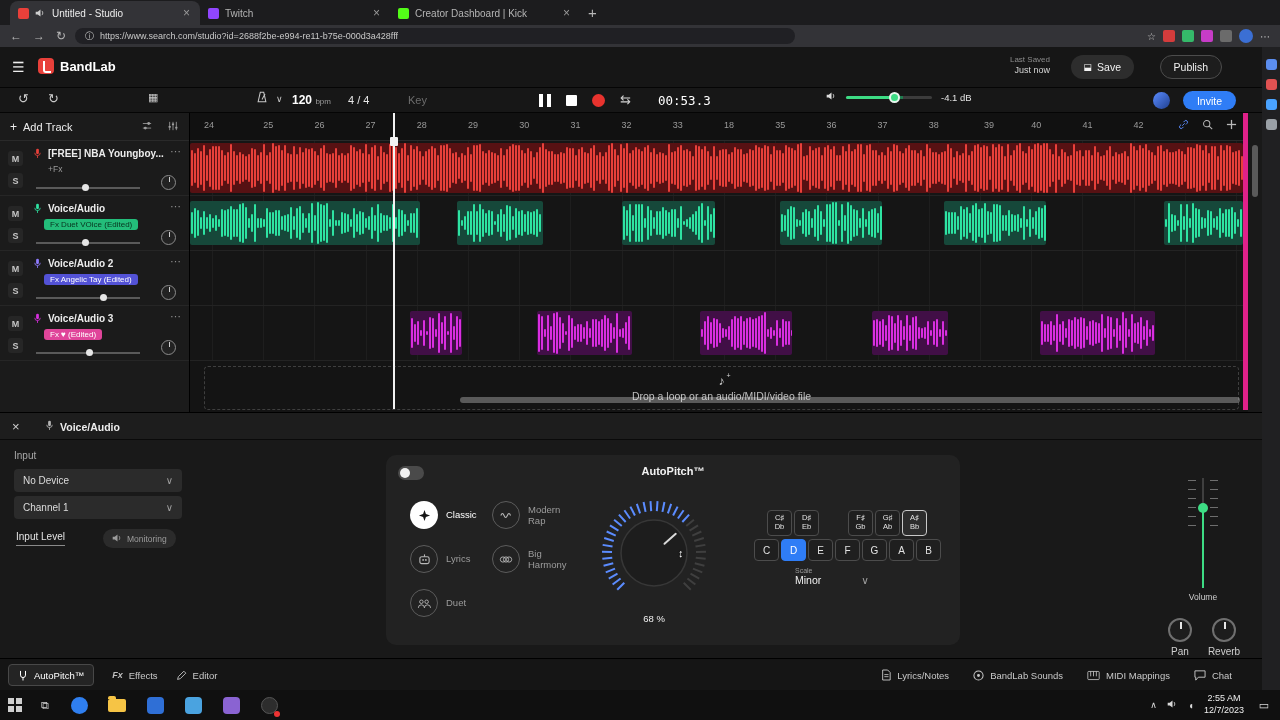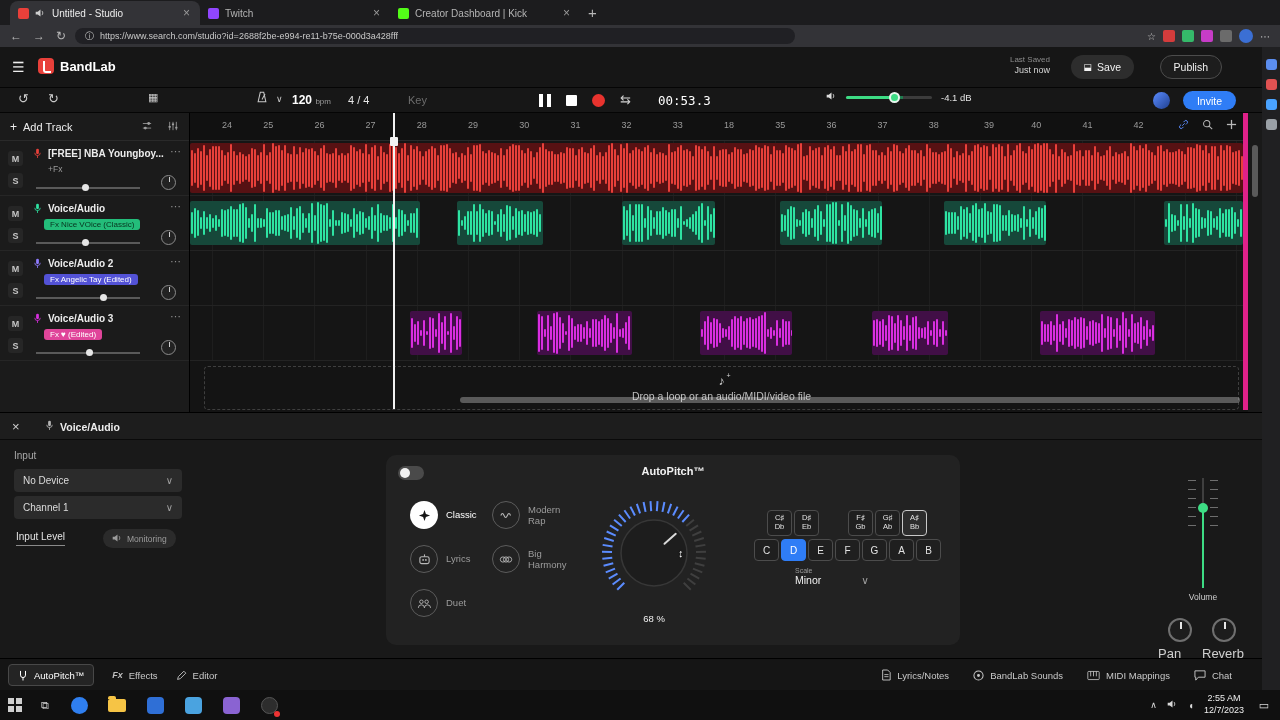--- a/index.html
+++ b/index.html
@@ -131,21 +131,21 @@
   .scaleval{display:flex;align-items:center;color:#f0f0f0;font-size:10.5px;gap:40px;}
   .volcol{position:absolute;left:1186px;top:38px;width:34px;height:110px;}
   .volticksL,.volticksR{position:absolute;top:2px;width:8px;height:46px;background:repeating-linear-gradient(180deg,#6e6e6e 0 1px,transparent 1px 9px);}
   .volticksL{left:2px;} .volticksR{right:2px;}
   .voltrack{position:absolute;left:16px;top:0;width:2px;height:110px;background:#3f3f3f;}
   .volfillv{position:absolute;left:16px;top:30px;width:2px;height:80px;background:#3ddc84;}
   .volthumbv{position:absolute;left:12px;top:25px;width:10px;height:10px;border-radius:50%;background:#3ddc84;}
   .vollbl{position:absolute;left:1186px;top:152px;width:34px;text-align:center;color:#cfcfcf;font-size:8.5px;}
   .miniknob{position:absolute;width:24px;height:24px;border-radius:50%;border:2px solid #6f6f6f;background:#1d1d1d;}
   .miniknob:after{content:"";position:absolute;left:50%;top:2px;width:2px;height:7px;background:#e6e6e6;}
-  .mklbl{position:absolute;width:44px;color:#cfcfcf;font-size:13px;}
+  .mklbl{position:absolute;width:44px;text-align:center;color:#cfcfcf;font-size:10px;}
   .oscursor{position:absolute;left:292px;top:92px;color:#fff;font-size:11px;text-shadow:0 0 2px #000;}
 
   
   .bbar{position:absolute;top:658px;left:0;width:1262px;height:32px;background:#151515;border-top:1px solid #000;}
   .bbleft{position:absolute;left:8px;top:5px;display:flex;gap:18px;align-items:center;}
   .bbright{position:absolute;right:30px;top:5px;display:flex;gap:24px;align-items:center;}
   .bbitem{display:flex;align-items:center;gap:6px;color:#c9c9c9;font-size:9.5px;height:22px;}
   .bbitem.active{border:1px solid #484848;background:#242424;border-radius:4px;padding:0 9px;color:#fff;}
   .fxglyph{font-style:italic;font-weight:bold;font-size:9px;color:#bdbdbd;}
 
@@ -341,21 +341,21 @@
             <span style="display: inline-flex; color: rgb(46, 227, 162);">
               <svg viewBox="0 0 16 16" width="11" height="11">
                 <rect x="6" y="1" width="4" height="8" rx="2" fill="currentColor"></rect>
                 <path d="M4 7a4 4 0 0 0 8 0" fill="none" stroke="currentColor" stroke-width="1.2"></path>
                 <line x1="8" y1="11" x2="8" y2="14.5" stroke="currentColor" stroke-width="1.2"></line>
               </svg>
             </span>
             <span class="tname">Voice/Audio</span>
           </div>
           <span class="tdots">⋯</span>
-          <span class="tbadge" style="background: rgb(35, 189, 122); color: rgb(8, 52, 31);">Fx Nice VOice (Classic)</span>
+          <span class="tbadge" style="background: rgb(35, 189, 122); color: rgb(8, 52, 31);">Fx Duet VOice (Edited)</span>
           <div class="tslider">
             <span class="tthumb" style="left: 44%;"></span>
           </div>
           <span class="tknob"></span>
         </div>
         <div class="trow">
           <div class="mscol">
             <button class="msbtn">M</button>
             <button class="msbtn">S</button>
           </div>
@@ -395,21 +395,21 @@
           <span class="tbadge" style="background: rgb(224, 69, 154); color: rgb(255, 255, 255);">Fx ♥ (Edited)</span>
           <div class="tslider">
             <span class="tthumb" style="left: 48%;"></span>
           </div>
           <span class="tknob"></span>
         </div>
       </div>
   </div>
 
   <div class="ruler" id="ruler">
-      <span class="rmark" style="left: 32px;">24</span>
+      <span class="rmark" style="left: 14px;">24</span>
       <span class="rmark" style="left: 73.2px;">25</span>
       <span class="rmark" style="left: 124.4px;">26</span>
       <span class="rmark" style="left: 175.6px;">27</span>
       <span class="rmark" style="left: 226.8px;">28</span>
       <span class="rmark" style="left: 278px;">29</span>
       <span class="rmark" style="left: 329.2px;">30</span>
       <span class="rmark" style="left: 380.4px;">31</span>
       <span class="rmark" style="left: 431.6px;">32</span>
       <span class="rmark" style="left: 482.8px;">33</span>
       <span class="rmark" style="left: 534px;">18</span>

